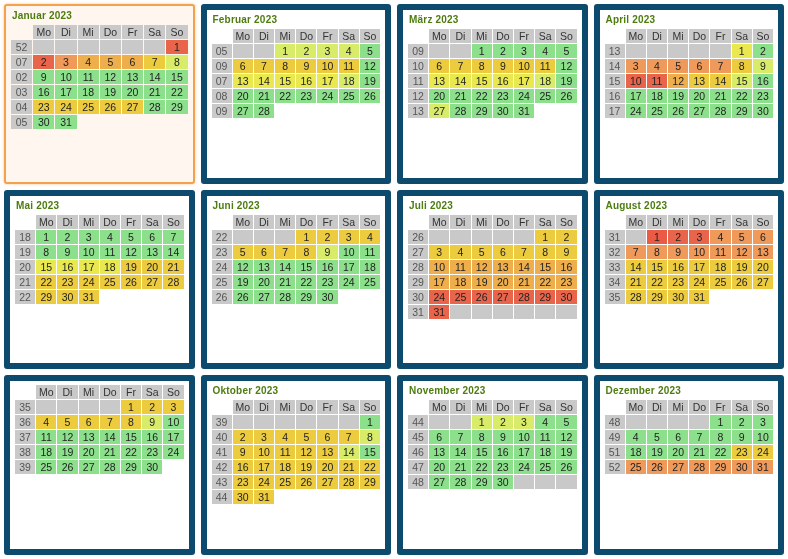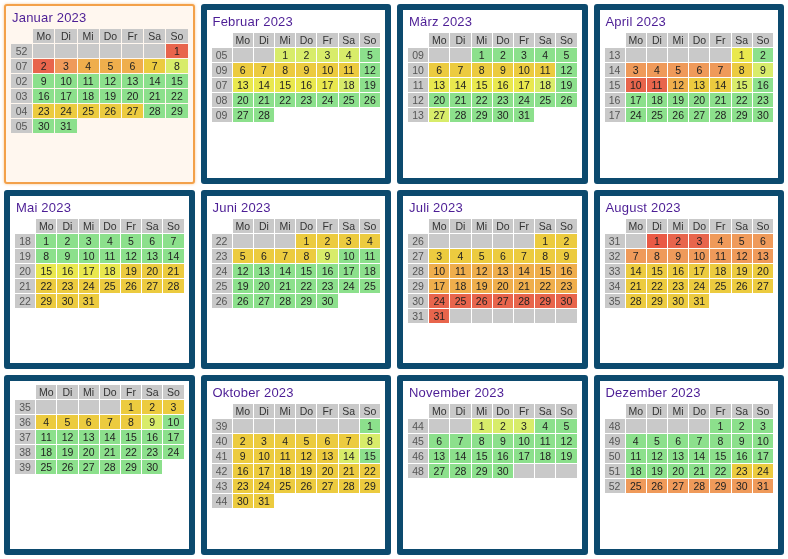--- a/index.html
+++ b/index.html
@@ -30,23 +30,23 @@
     display:flex;
     flex-direction:column;
     overflow:hidden;
   }
   .month.highlight{
     border:2px solid #f3a14a;
     box-shadow:0 0 3px rgba(243,161,74,.6);
     background:#fff7ef;
   }
   .mtitle{
-    font-size:13px;
-    font-weight:normal;
-    color:#4c1d95;
+    font-size:10px;
+    font-weight:bold;
+    color:#4d7c0f;
     padding:1px 2px 3px 2px;
     letter-spacing:.2px;
   }
   table.cal{
     border-collapse:separate;
     border-spacing:1px;
     width:100%;
     table-layout:fixed;
   }
   table.cal th, table.cal td{
@@ -848,20 +848,30 @@
             <td class="wk">46</td>
             <td class="day c-green">13</td>
             <td class="day c-green">14</td>
             <td class="day c-green">15</td>
             <td class="day c-green">16</td>
             <td class="day c-green">17</td>
             <td class="day c-green">18</td>
             <td class="day c-green b">19</td>
           </tr>
           <tr>
+            <td class="wk">47</td>
+            <td class="day c-green">20</td>
+            <td class="day c-green">21</td>
+            <td class="day c-green rt">22</td>
+            <td class="day c-green">23</td>
+            <td class="day c-green">24</td>
+            <td class="day c-green">25</td>
+            <td class="day c-green b">26</td>
+          </tr>
+          <tr>
             <td class="wk">48</td>
             <td class="day c-green">27</td>
             <td class="day c-green">28</td>
             <td class="day c-green">29</td>
             <td class="day c-green">30</td>
             <td class="day empty"></td>
             <td class="day empty"></td>
             <td class="day empty"></td>
           </tr>
         </tbody>
@@ -897,30 +907,20 @@
             <td class="wk">49</td>
             <td class="day c-green">4</td>
             <td class="day c-green">5</td>
             <td class="day c-green">6</td>
             <td class="day c-green">7</td>
             <td class="day c-green">8</td>
             <td class="day c-green">9</td>
             <td class="day c-green b">10</td>
           </tr>
           <tr>
-            <td class="wk">50</td>
-            <td class="day c-green">11</td>
-            <td class="day c-green">12</td>
-            <td class="day c-green">13</td>
-            <td class="day c-green">14</td>
-            <td class="day c-green">15</td>
-            <td class="day c-green">16</td>
-            <td class="day c-green b">17</td>
-          </tr>
-          <tr>
             <td class="wk">51</td>
             <td class="day c-green">18</td>
             <td class="day c-green">19</td>
             <td class="day c-green">20</td>
             <td class="day c-green">21</td>
             <td class="day c-green">22</td>
             <td class="day c-gold">23</td>
             <td class="day c-gold b">24</td>
           </tr>
           <tr>

